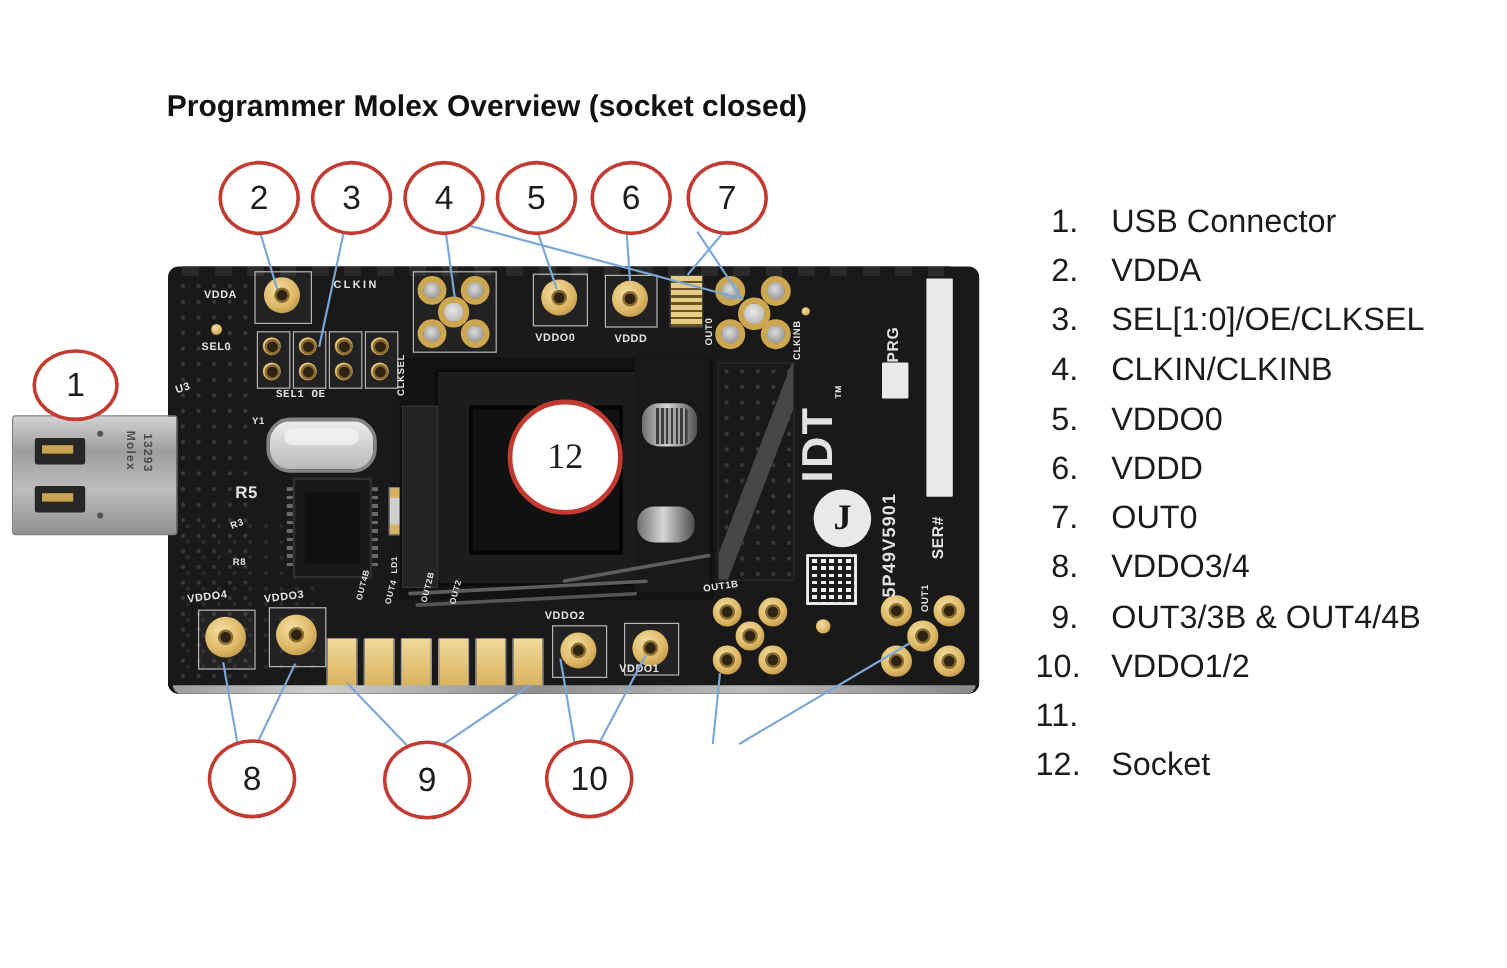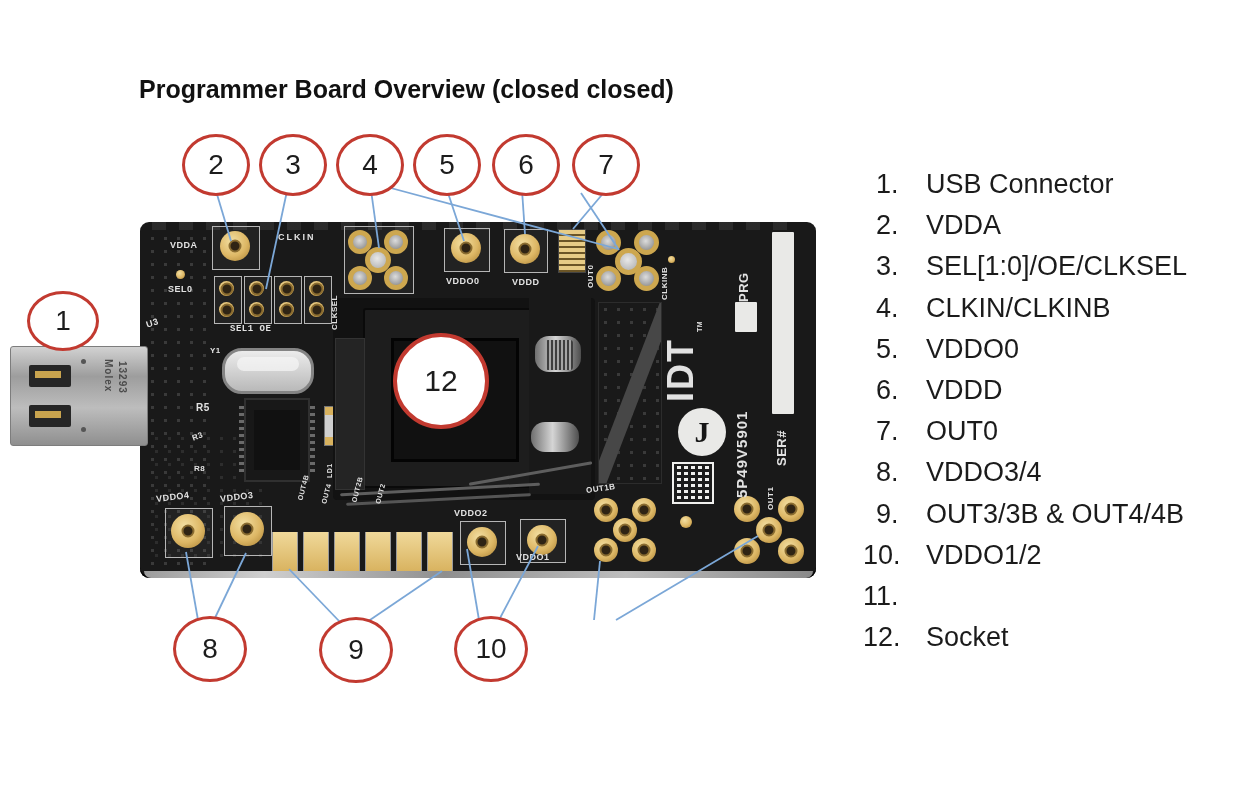--- a/index.html
+++ b/index.html
@@ -83,21 +83,21 @@
   .lrow{display:flex;line-height:41.2px;font-size:27px;}
   .lnum{display:inline-block;width:63px;flex:0 0 63px;}
   .lnum.sd{padding-left:13px;width:50px;flex-basis:50px;}
   .l2{display:block;}
 </style>
 </head>
 <body>
 
 <div id="stage">
 
-  <div id="title">Programmer Board Overview (closed closed)</div>
+  <div id="title">Programmer Molex Overview (socket closed)</div>
 
   <div id="board">
     <div class="edge-top"></div>
     <div class="dots" style="left:6px;top:10px;width:64px;height:335px;"></div>
     <div class="dots" style="left:10px;top:210px;width:120px;height:130px;opacity:.6;"></div>
 
     <div class="sk" style="left:30px;top:18px;">VDDA</div>
     <div class="sq" style="left:72px;top:4px;width:46px;height:42px;"></div>
     <div class="pgold" style="left:80px;top:9px;width:30px;height:30px;">
         <div class="hole"></div>
@@ -176,21 +176,21 @@
     <div class="sk vert" style="left:556px;top:84px;height:26px;font-size:7px;">TM</div>
     <div class="sk vert" style="left:520px;top:96px;height:84px;font-size:36px;letter-spacing:2px;">IDT</div>
     <div id="idt-circle">J</div>
     <div id="qr"></div>
 
     <div class="sk" style="left:6px;top:96px;transform:rotate(-18deg);">U3</div>
     <div class="sk" style="left:70px;top:124px;font-size:8px;">Y1</div>
     <div id="xtal">
         <div class="shine"></div>
       </div>
-    <div class="sk" style="left:56px;top:180px;font-size:10px;">R5</div>
+    <div class="sk" style="left:56px;top:180px;font-size:14px;">R5</div>
     <div class="sk" style="left:52px;top:210px;font-size:8px;transform:rotate(-20deg);">R3</div>
     <div class="sk" style="left:54px;top:242px;font-size:8px;">R8</div>
     <div id="chip">
       <div class="pins-l"></div>
         <div class="pins-r"></div>
         <div class="die"></div>
     </div>
     <div id="ld1"></div>
     <div class="sk vert" style="left:186px;top:226px;height:30px;font-size:7px;">LD1</div>
 
@@ -342,21 +342,21 @@
     </div>
   <div class="co" style="left:173px;top:616px;width:68px;height:60px;">
       <span>8</span>
     </div>
   <div class="co" style="left:319px;top:617px;width:68px;height:60px;">
       <span>9</span>
     </div>
   <div class="co" style="left:454px;top:616px;width:68px;height:60px;">
       <span>10</span>
     </div>
-  <div class="co big" style="left:393px;top:333px;width:88px;height:88px;">
+  <div class="co big" style="left:423px;top:333px;width:88px;height:88px;font-family:Liberation Serif, serif;">
       <span>12</span>
     </div>
 
   <div id="legend">
     <div class="lrow">
         <span class="lnum sd">1.</span>
         <span class="ltext"><span>USB Connector</span><span class="l2"></span></span>
       </div>
     <div class="lrow">
         <span class="lnum sd">2.</span>

